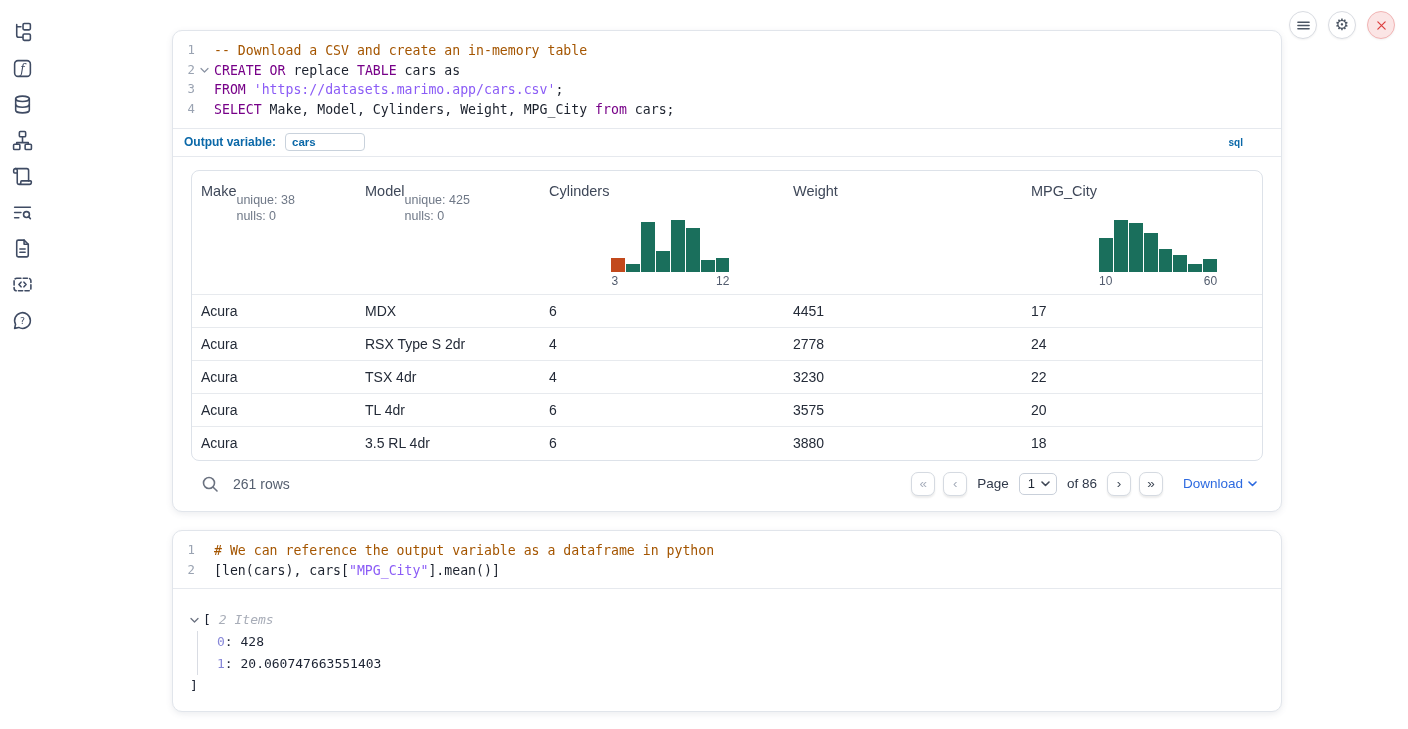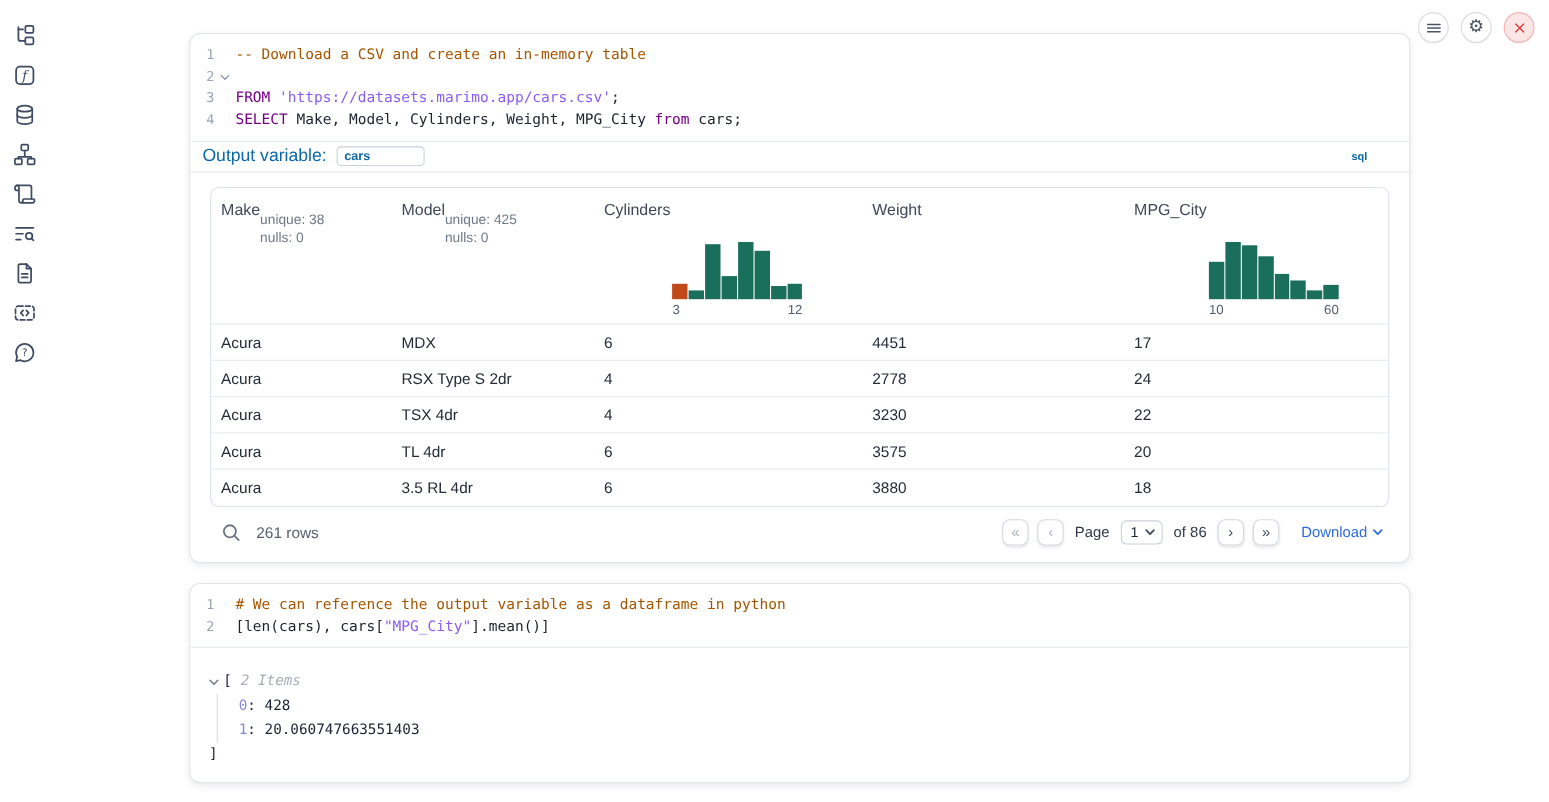--- a/index.html
+++ b/index.html
@@ -42,21 +42,21 @@
   .fold { width:19px; flex:none; display:flex; align-items:center; justify-content:center; }
   .code-text { white-space:pre; color:#1c222e; }
   .tok-comment { color:#a45500; }
   .tok-keyword { color:#770088; }
   .tok-string  { color:#8b5cf6; }
   .tok-plain   { color:#1c222e; }
 
   
   .outvar { height:29px; border-top:1px solid #e6e9ee; border-bottom:1px solid #e6e9ee;
     display:flex; align-items:center; padding:0 38px 0 11px; }
-  .ov-label { font-size:16px; font-weight:normal; color:#0a68a8; }
+  .ov-label { font-size:12px; font-weight:bold; color:#0a68a8; }
   .ov-input { margin-left:9px; width:80px; height:18px; border:1px solid #c9d2dc;
     border-radius:4px; font-size:11.5px; font-weight:bold; color:#0a68a8;
     padding:0 6px; font-family:"Liberation Sans", sans-serif; outline:none; }
   .lang-badge { margin-left:auto; font-size:10px; font-weight:bold; color:#0a68a8; }
 
   
   .output1 { padding:13px 18px 0; }
   .dtable { border:1px solid #dde2e9; border-radius:8px; overflow:hidden; background:#fff; }
   .thead { display:grid; grid-template-columns:164px 184px 244px 238px 1fr;
     height:124px; border-bottom:1px solid #e7eaee; }
@@ -198,20 +198,21 @@
         <span class="fold"></span>
         <span class="code-text"><span class="tok-comment">-- Download a CSV and create an in-memory table</span></span>
       </div>
       <div class="code-line">
         <span class="ln">2</span>
         <span class="fold">
           <svg width="9" height="7" viewBox="0 0 9 7">
             <polyline points="1,1.5 4.5,5 8,1.5" fill="none" stroke="#8b93a3" stroke-width="1.2" stroke-linecap="round" stroke-linejoin="round"></polyline>
           </svg>
         </span>
+        <span class="code-text"><span class="tok-keyword">CREATE</span><span class="tok-plain"> </span><span class="tok-keyword">OR</span><span class="tok-plain"> replace </span><span class="tok-keyword">TABLE</span><span class="tok-plain"> cars as</span></span>
       </div>
       <div class="code-line">
         <span class="ln">3</span>
         <span class="fold"></span>
         <span class="code-text"><span class="tok-keyword">FROM</span><span class="tok-plain"> </span><span class="tok-string">'https://datasets.marimo.app/cars.csv'</span><span class="tok-plain">;</span></span>
       </div>
       <div class="code-line">
         <span class="ln">4</span>
         <span class="fold"></span>
         <span class="code-text"><span class="tok-keyword">SELECT</span><span class="tok-plain"> Make, Model, Cylinders, Weight, MPG_City </span><span class="tok-keyword">from</span><span class="tok-plain"> cars;</span></span>

